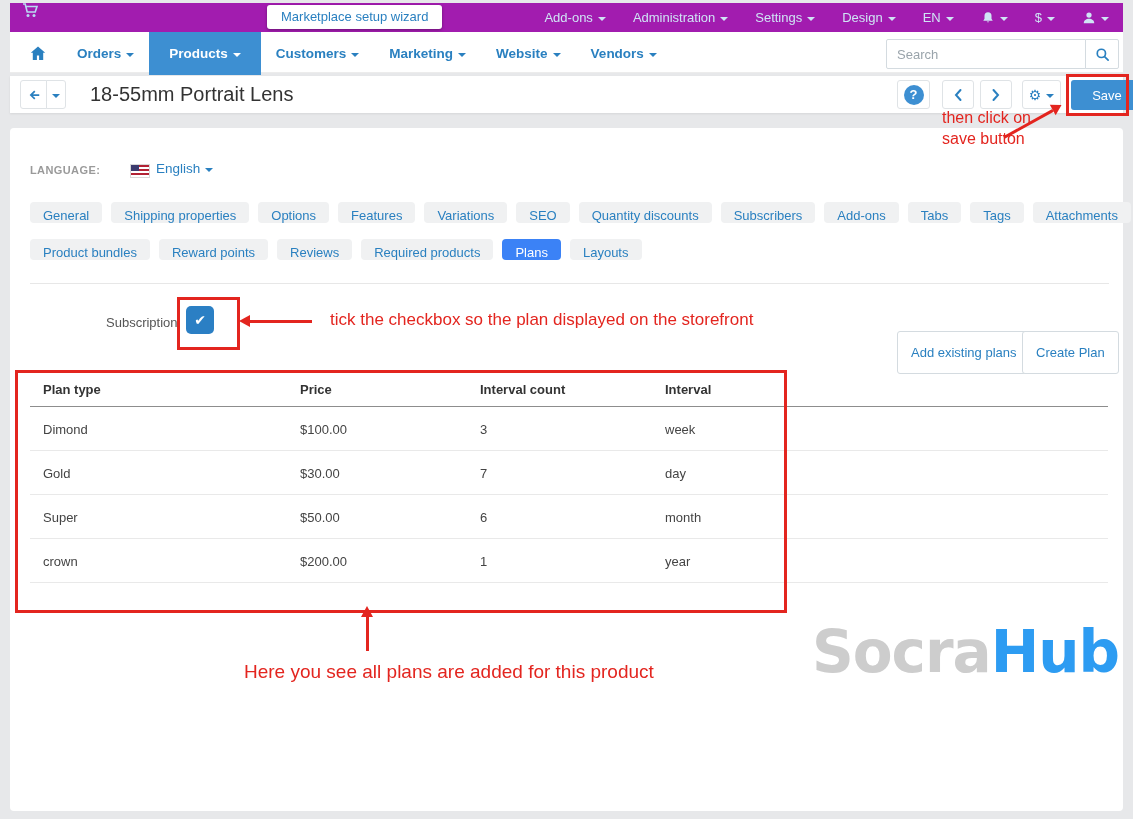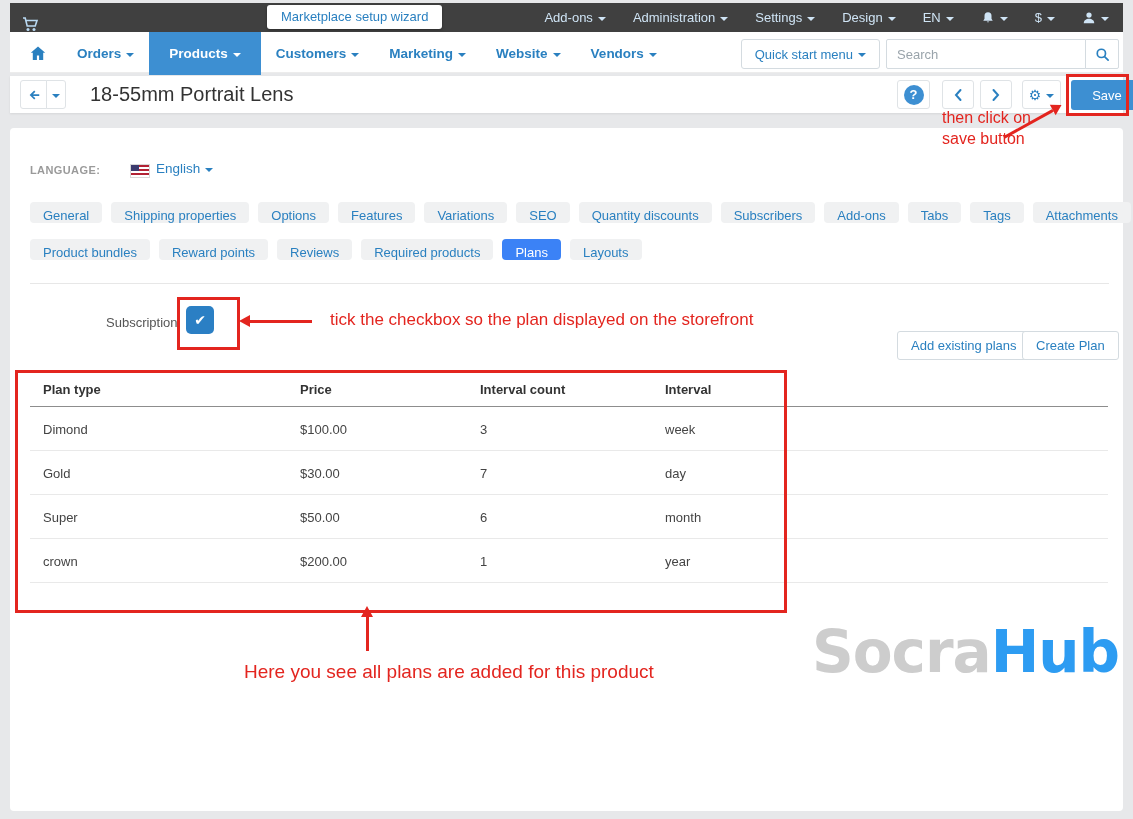--- a/index.html
+++ b/index.html
@@ -2,21 +2,21 @@
 <html><head>
 <meta charset="utf-8">
 <style>
   * { margin:0; padding:0; box-sizing:border-box; }
   html,body { background:#dfe1e3; }
   body { font-family:"Liberation Sans","DejaVu Sans",sans-serif; }
   .stage { position:relative; width:1133px; height:819px; background:#e7e8ea; overflow:hidden; }
 
   
   .topbar { position:absolute; left:10px; right:10px; top:3px; height:29px;
-            background:#404040; display:flex; align-items:flex-end; }
+            background:#a21caf; display:flex; align-items:flex-start; }
   .cart-btn { margin-left:12px; display:flex; align-items:center; cursor:pointer; }
   .wizard-btn { position:absolute; left:257px; top:2px; height:24px; padding:0 14px;
             background:#fff; border:none; border-radius:3px; color:#2a80c0;
             font-size:13px; line-height:24px; box-shadow:0 1px 3px rgba(0,0,0,.35); cursor:pointer;
             font-family:inherit; }
   .top-menus { position:absolute; right:14px; top:0; height:29px; display:flex; align-items:center; gap:27px; }
   .top-menu { color:#cfe4f5; font-size:13px; display:flex; align-items:center; cursor:pointer; white-space:nowrap; }
   .caret { display:inline-block; width:0; height:0; border-left:4px solid transparent;
            border-right:4px solid transparent; border-top:4px solid currentColor;
            margin-left:5px; position:relative; top:1px; }
@@ -73,21 +73,21 @@
   .tabs-row2 { top:111px; }
   .tab-pill { height:21px; line-height:27px; padding:0 13px; background:#f0f1f2; border-radius:4px;
             color:#2a80c0; font-size:13px; cursor:pointer; white-space:nowrap; }
   .tab-pill.active { background:#3b82f6; color:#fff; }
   .section-divider { position:absolute; left:20px; right:14px; top:155px; border-top:1px solid #e7e7e7; }
 
   .sub-label { position:absolute; left:96px; top:187px; font-size:13px; color:#555; }
   .checkbox { position:absolute; left:176px; top:178px; width:28px; height:28px; background:#2b7fc4;
             border-radius:5px; color:#fff; font-size:14px; line-height:28px; text-align:center; cursor:pointer; }
 
-  .plan-btn { position:absolute; top:203px; height:29px; background:#fff; border:1px solid #d4dbe0;
+  .plan-btn { position:absolute; top:203px; height:43px; background:#fff; border:1px solid #d4dbe0;
             border-radius:3px; color:#2a80c0; font-size:13px; cursor:pointer; padding:0 13px; font-family:inherit; }
   .add-existing-btn { left:887px; }
   .create-plan-btn { left:1012px; }
 
   
   .ptable { position:absolute; left:20px; top:243px; width:1078px; }
   .prow { position:relative; height:44px; border-bottom:1px solid #e9e9e9; }
   .prow.head { height:36px; border-bottom:1px solid #8d8d8d; }
   .pcell { position:absolute; top:50%; transform:translateY(-50%); font-size:13px; color:#444; }
   .prow.head .pcell { font-weight:700; color:#333; }
@@ -207,24 +207,20 @@
         </span>
       <span class="nav-item">
           <span>Website</span>
           <i class="caret"></i>
         </span>
       <span class="nav-item">
           <span>Vendors</span>
           <i class="caret"></i>
         </span>
     </div>
-    <button class="quick-start">
-        <span>Quick start menu</span>
-        <i class="caret"></i>
-      </button>
     <div class="search-group">
       <input class="search-input" type="text" placeholder="Search" style="">
       <span class="search-btn">
           <svg width="15" height="15" viewBox="0 0 16 16">
             <circle cx="6.8" cy="6.8" r="4.4" fill="none" stroke="#2a80c0" stroke-width="1.8"></circle>
             <line x1="10.2" y1="10.2" x2="14" y2="14" stroke="#2a80c0" stroke-width="1.8" stroke-linecap="round"></line>
           </svg>
         </span>
     </div>
   </div>

